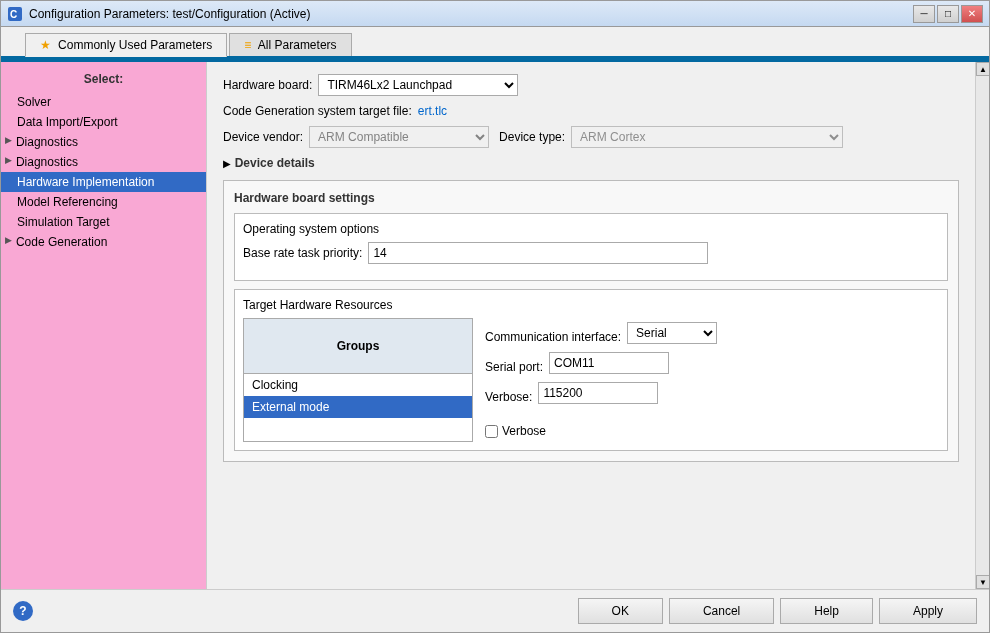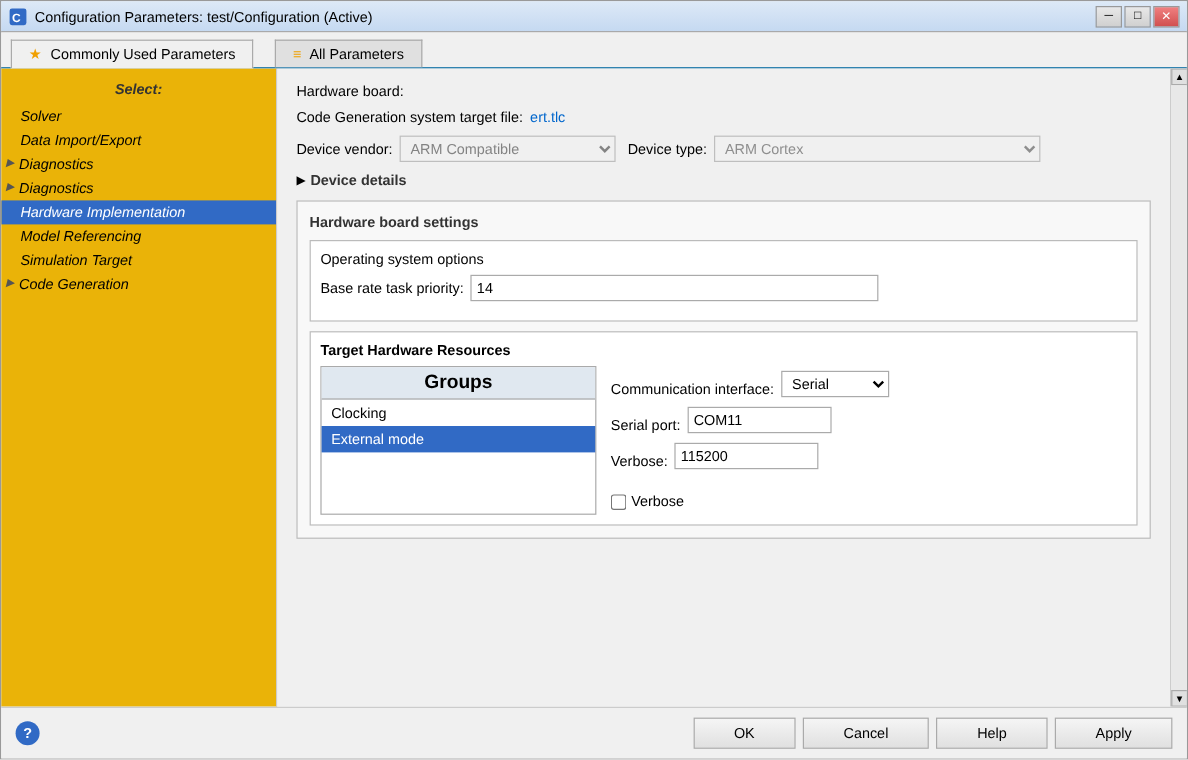--- a/index.html
+++ b/index.html
@@ -52,24 +52,23 @@
       border: 1px solid #999;
       cursor: pointer;
       display: flex;
       align-items: center;
       justify-content: center;
       font-size: 10px;
     }
     .title-btn.close { background: linear-gradient(to bottom, #f08080, #d05050); color: white; }
     .tab-bar {
       display: flex;
-      padding: 6px 8px 0 8px;
-      background: #f0f0f0;
-      border-bottom: 1px solid #0369a1;
-      gap: 16px;
+      padding: 6px 8px 0 24px;
+      background: #f0f0f0;
+      border-bottom: 6px solid #0369a1;
     }
     .tab {
       padding: 4px 14px;
       border: 1px solid #aaa;
       background: #e0e0e0;
       cursor: pointer;
       font-size: 12px;
       margin-right: 2px;
       border-bottom: none;
     }
@@ -82,26 +81,25 @@
     .tab-icon {
       margin-right: 4px;
       color: #f0a000;
     }
     .main-content {
       display: flex;
       flex: 1;
       overflow: hidden;
     }
     .sidebar {
-      width: 230px;
-      background: #eab308;
+      width: 206px;
+      background: #f9a8d4;
       border-right: 1px solid #ccc;
       padding: 6px 0;
       overflow-y: auto;
-      font-style: italic;
     }
     .sidebar-header {
       text-align: center;
       padding: 4px 8px 6px 8px;
       font-weight: bold;
       color: #333;
       font-size: 12px;
     }
     .sidebar-item {
       padding: 3px 8px 3px 16px;
@@ -204,36 +202,35 @@
       margin-bottom: 6px;
     }
     .target-hw-resources {
       border: 1px solid #bbb;
       background: white;
       padding: 8px;
     }
     .target-hw-resources-title {
       font-size: 12px;
       margin-bottom: 6px;
-      font-weight: bold;
     }
     .resources-inner {
       display: flex;
       gap: 12px;
     }
     .groups-panel {
       width: 230px;
       border: 1px solid #aaa;
     }
     .groups-header {
       background: #e0e8f0;
       border-bottom: 1px solid #aaa;
-      padding: 4px 8px;
+      padding: 20px 8px;
       text-align: center;
-      font-size: 16px;
+      font-size: 12px;
       font-weight: bold;
     }
     .groups-list {
       padding: 0;
     }
     .group-item {
       padding: 4px 8px;
       cursor: pointer;
       font-size: 12px;
     }
@@ -392,20 +389,23 @@
       <div class="sidebar-item has-arrow">
         <span class="arrow">▶</span>
         <span>Code Generation</span>
       </div>
     </div>
 
     <div class="right-panel">
 
       <div class="field-row">
         <span class="field-label">Hardware board:</span>
+        <select class="hw-board-select">
+          <option>TIRM46Lx2 Launchpad</option>
+        </select>
       </div>
 
       <div class="field-row">
         <span class="field-label">Code Generation system target file:</span>
         <a class="field-link" href="#">ert.tlc</a>
       </div>
 
       <div class="field-row">
         <span class="field-label">Device vendor:</span>
         <select class="vendor-select vendor-select-disabled" disabled="">

